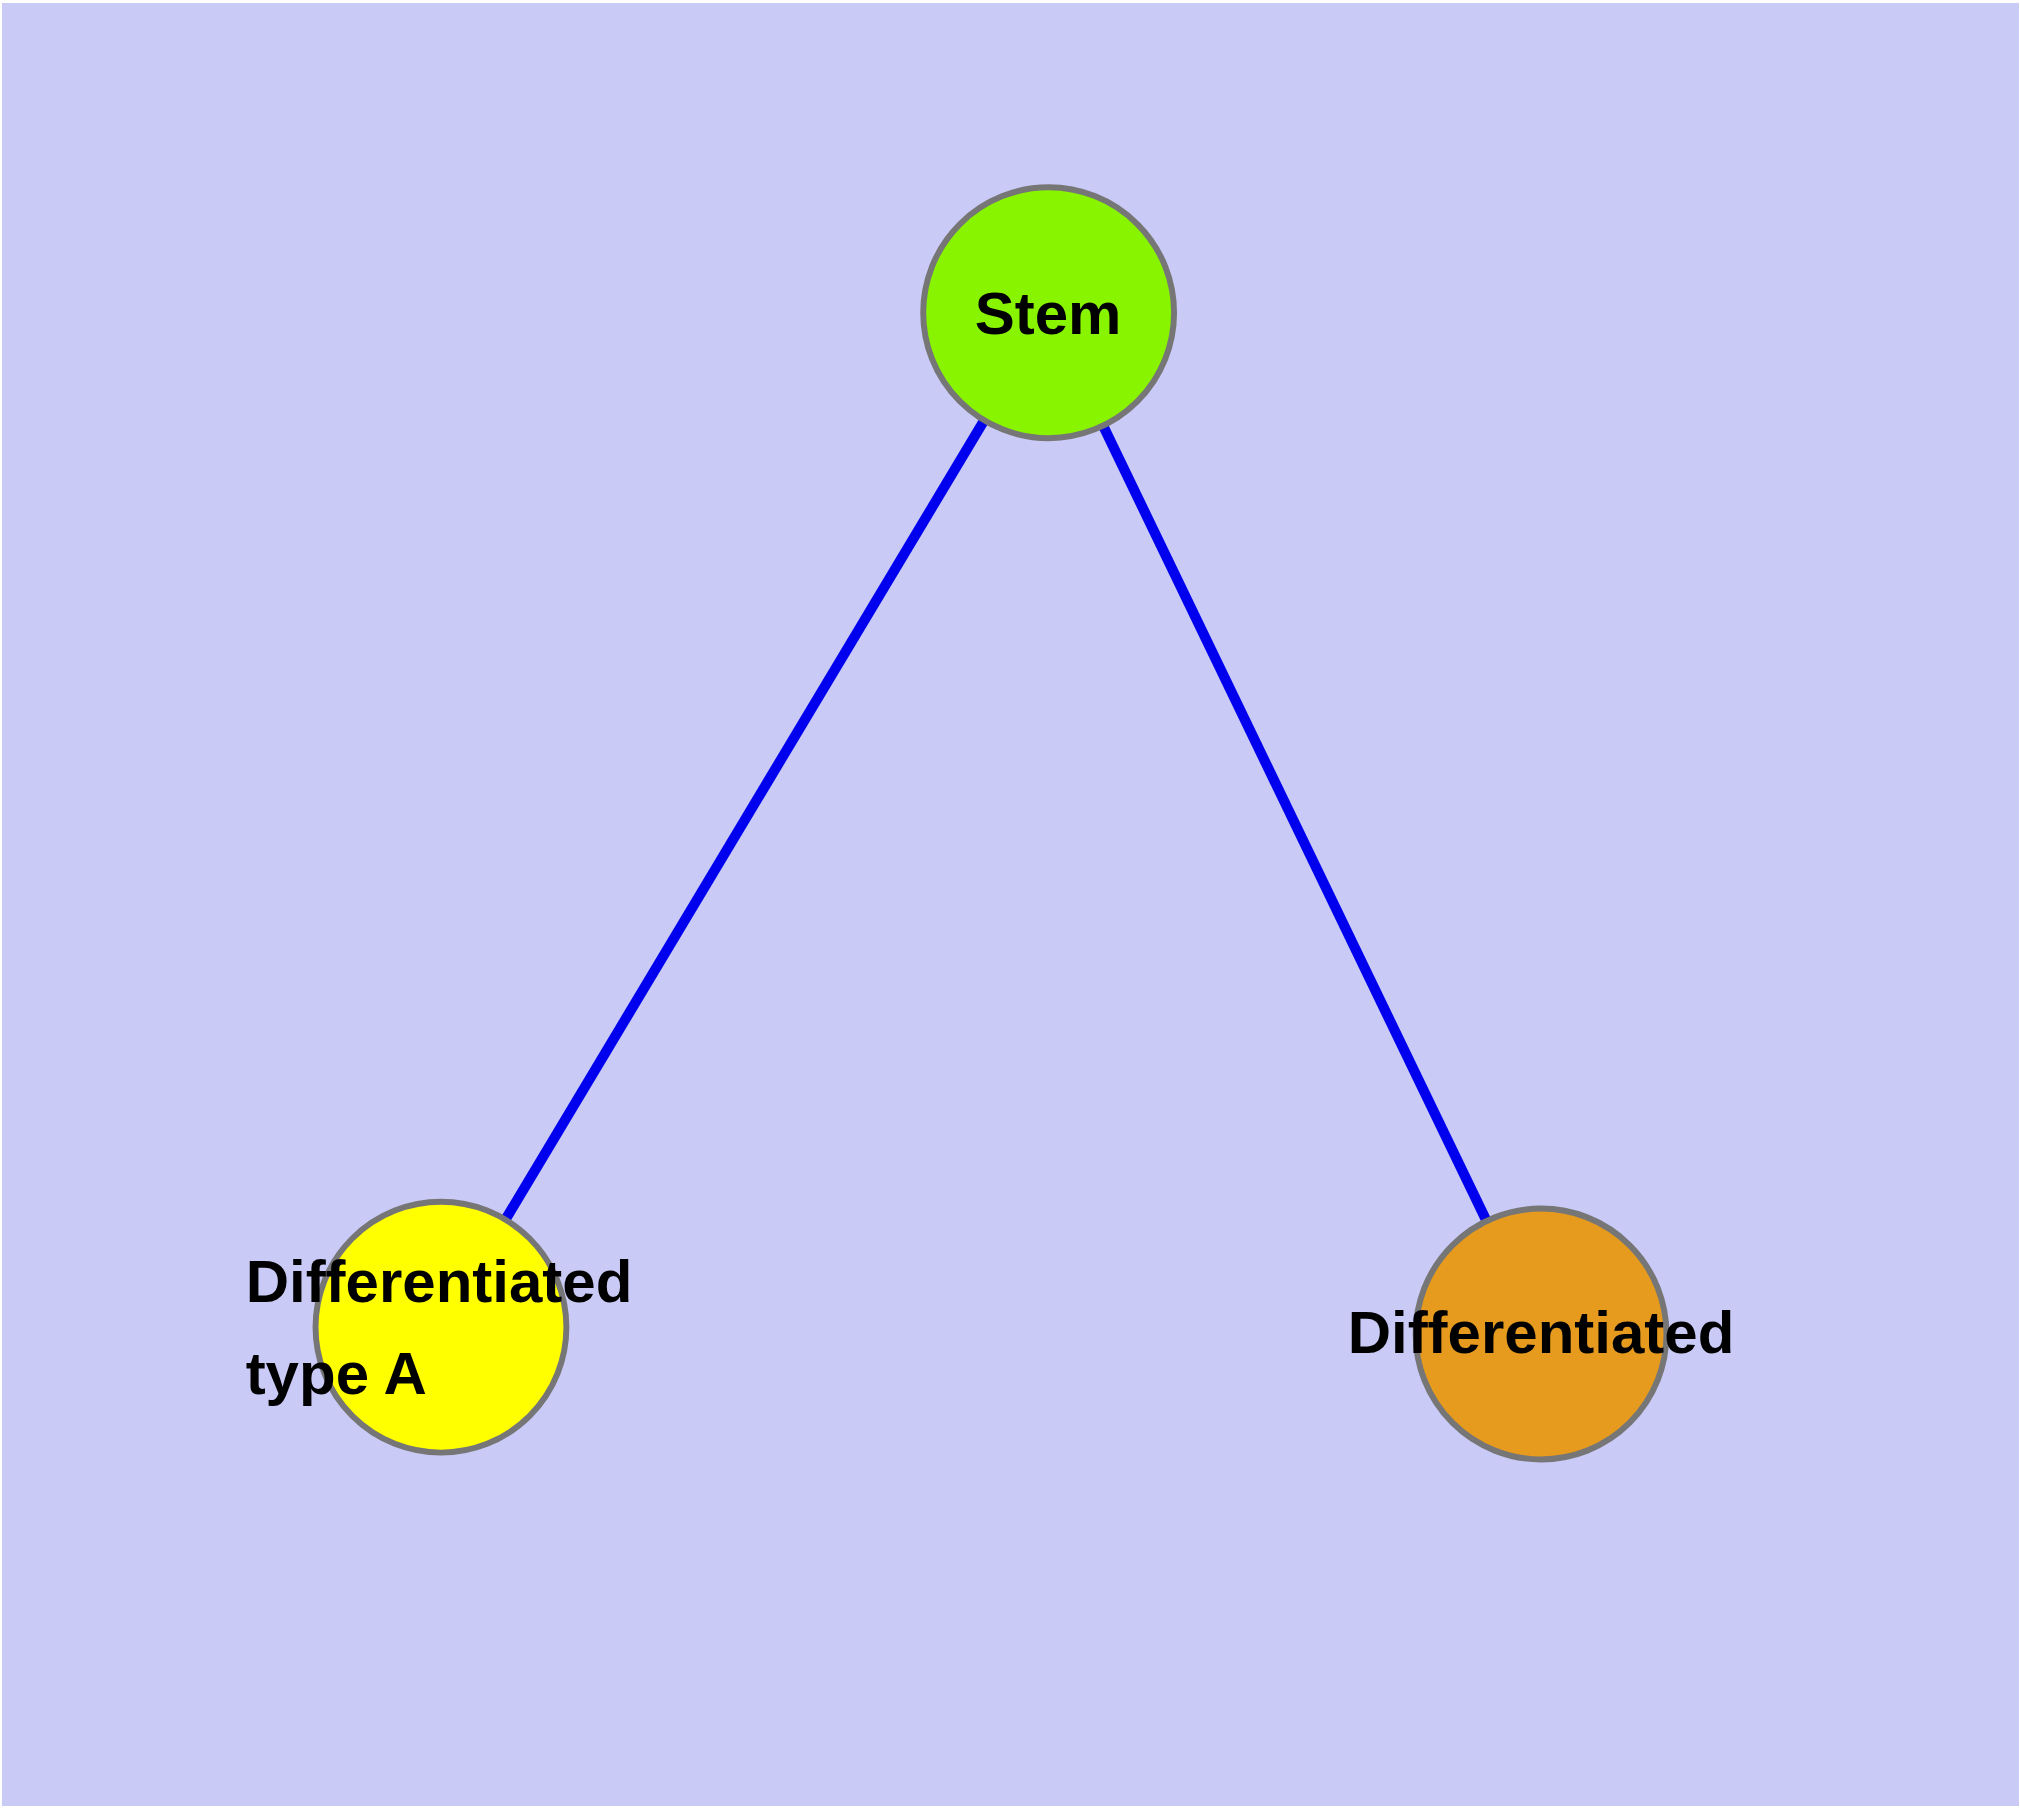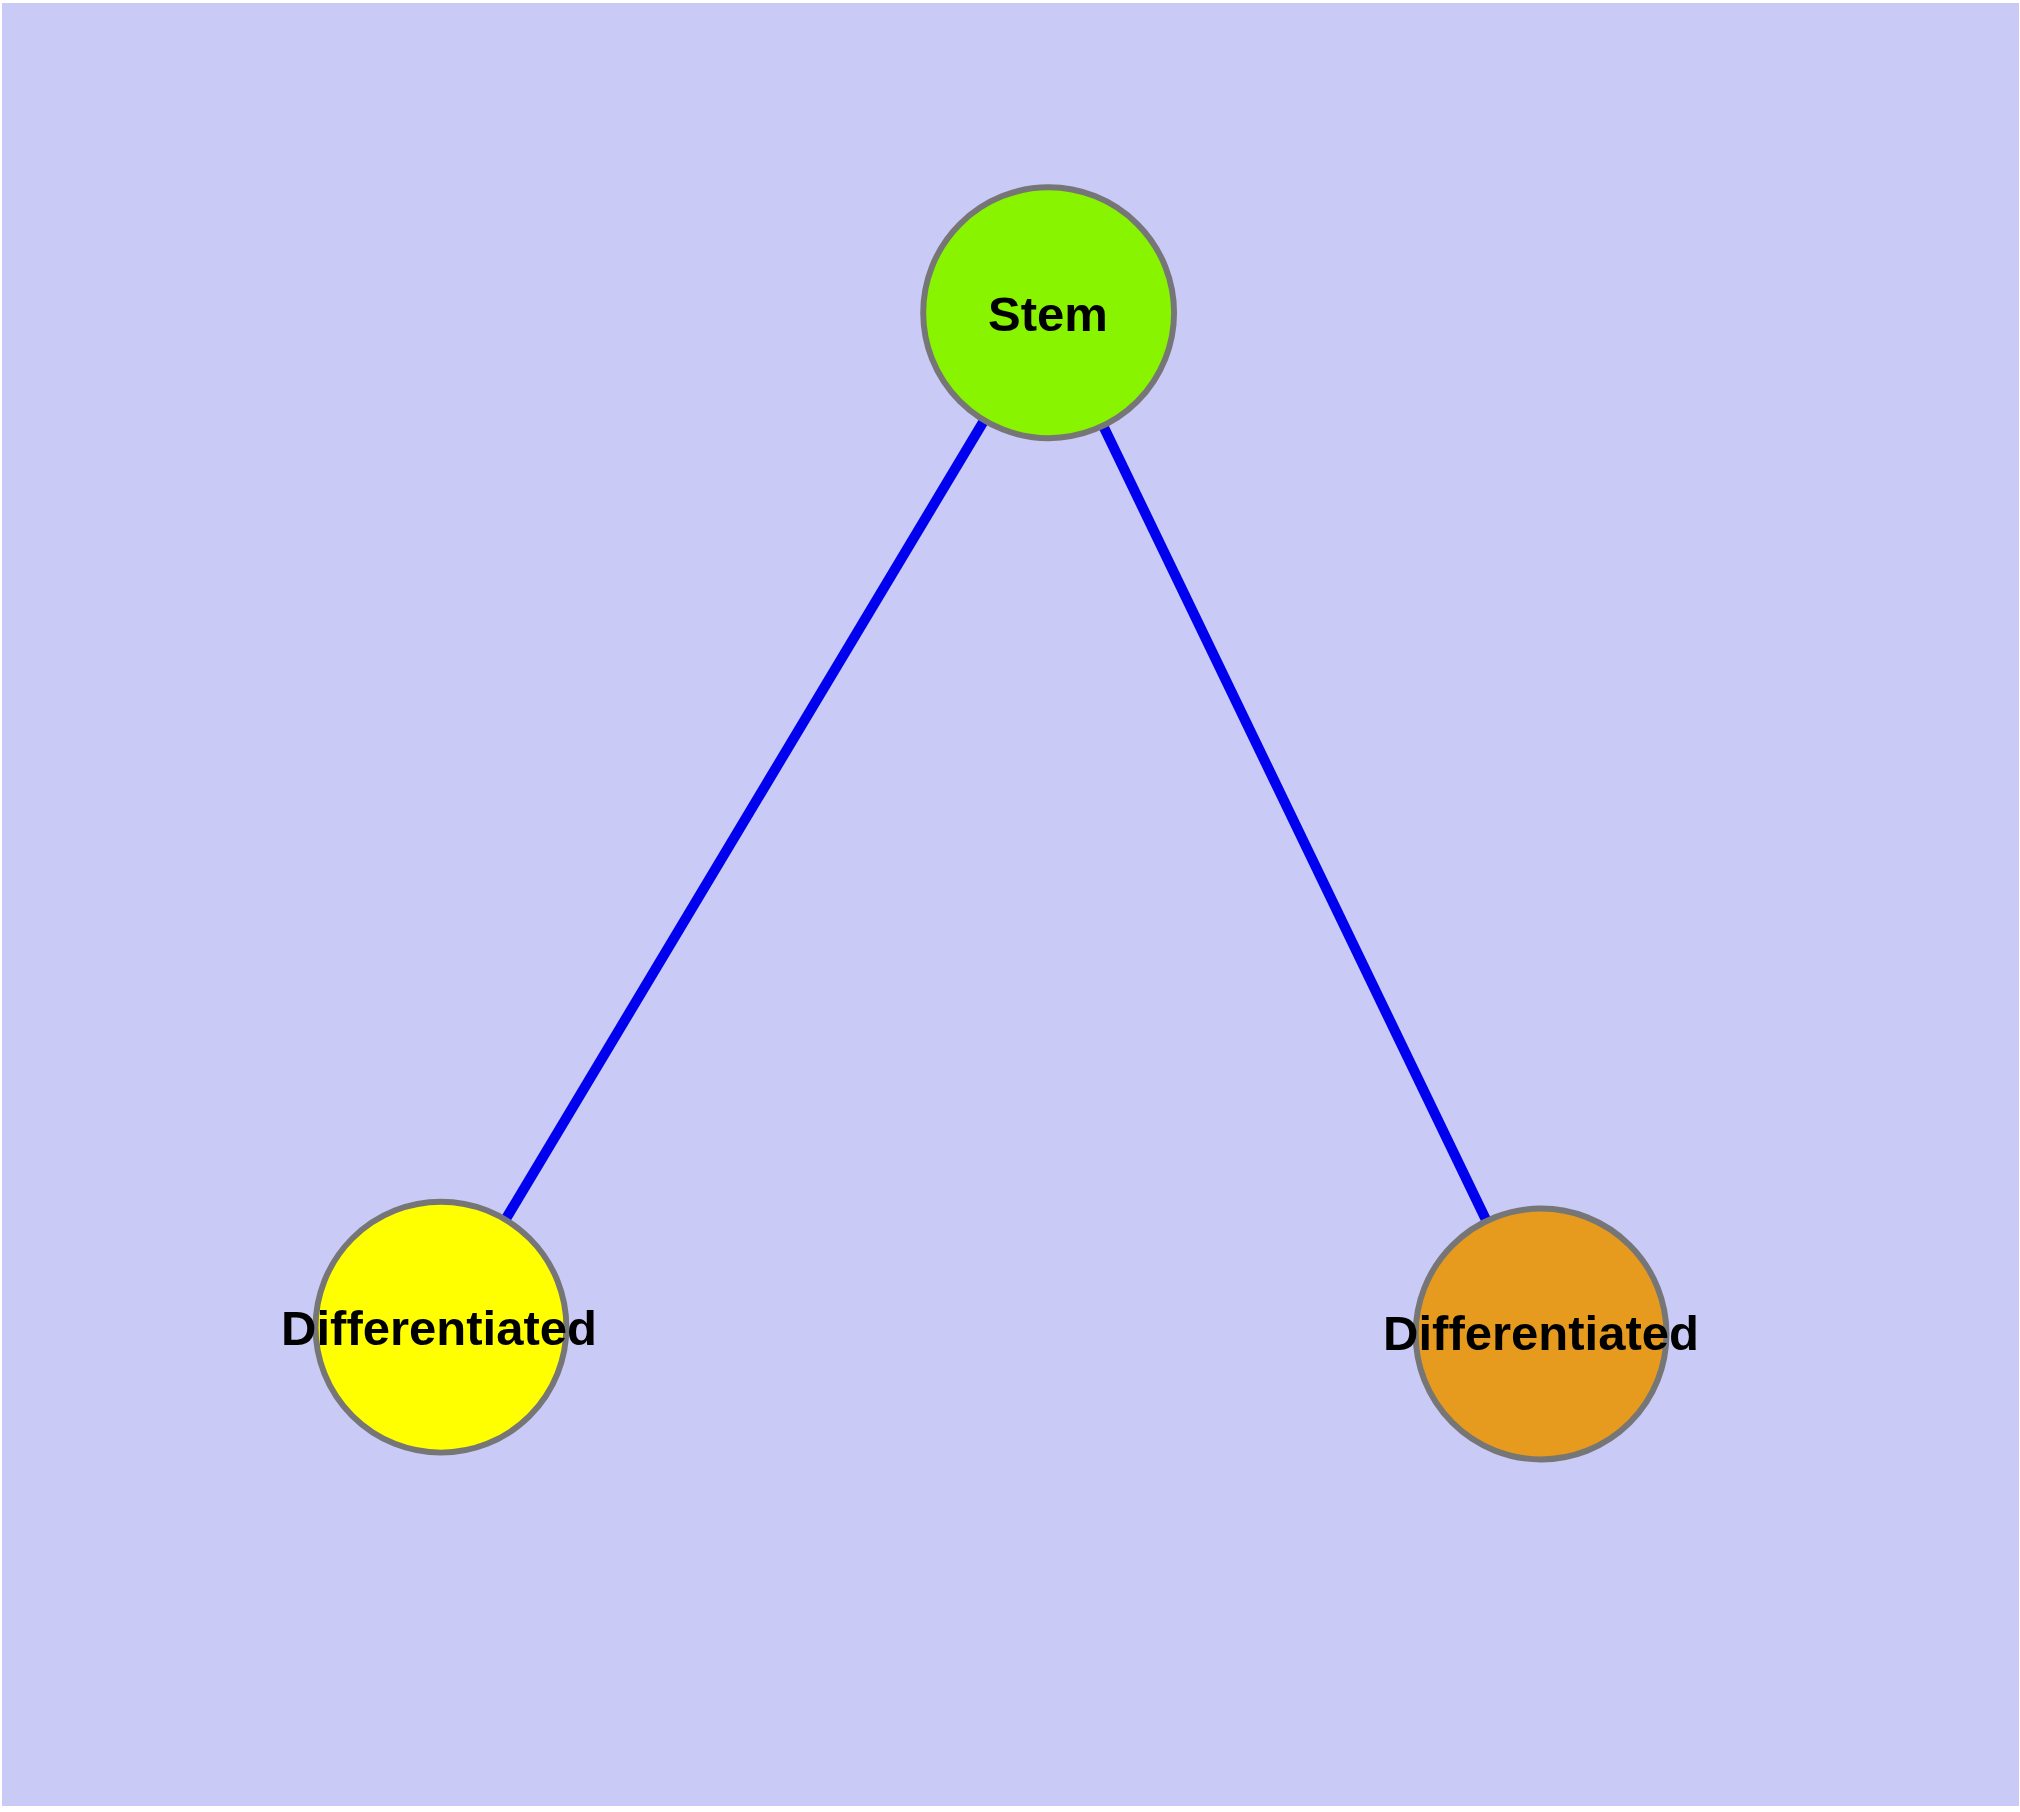--- a/index.html
+++ b/index.html
@@ -35,21 +35,21 @@
     stroke-width: 12;
     fill: none;
   }
   .node-circle {
     stroke-width: 7;
   }
   .node-label {
     position: absolute;
     transform: translate(-50%, -50%);
     font-weight: bold;
-    font-size: 49px;
+    font-size: 60px;
     line-height: 92px;
     color: var(--color-text, #000000);
     text-align: left;
     white-space: nowrap;
     letter-spacing: 0px;
   }
   .label-stem   { left: 1048px; top: 314px;  }
   .label-diff-a { left: 439px;  top: 1328px; }
   .label-diff-b { left: 1541px; top: 1333px; }
 </style>
@@ -69,20 +69,21 @@
     <circle class="node-circle" cx="520" cy="1566" r="148" fill="#FFFF00" stroke="#767676"></circle>
     <circle class="node-circle" cx="1818" cy="1574" r="148" fill="#E69B1E" stroke="#767676"></circle>
   </svg>
 
   <div class="node-label label-stem">
     <div>Stem</div>
   </div>
 
   <div class="node-label label-diff-a">
     <div>Differentiated</div>
+    <div>type A</div>
   </div>
 
   <div class="node-label label-diff-b">
     <div>Differentiated</div>
   </div>
 
 </div>
 
 
 </body></html>

